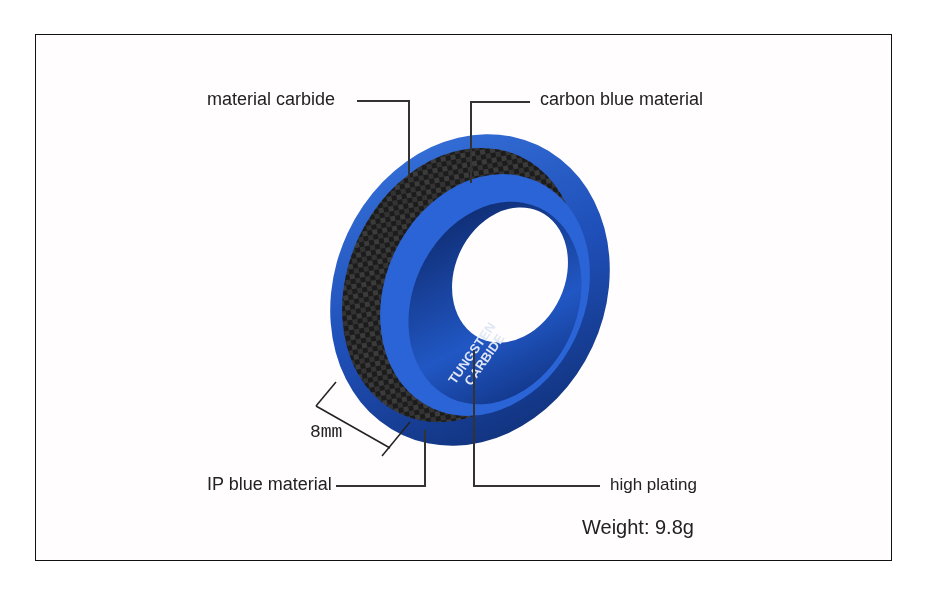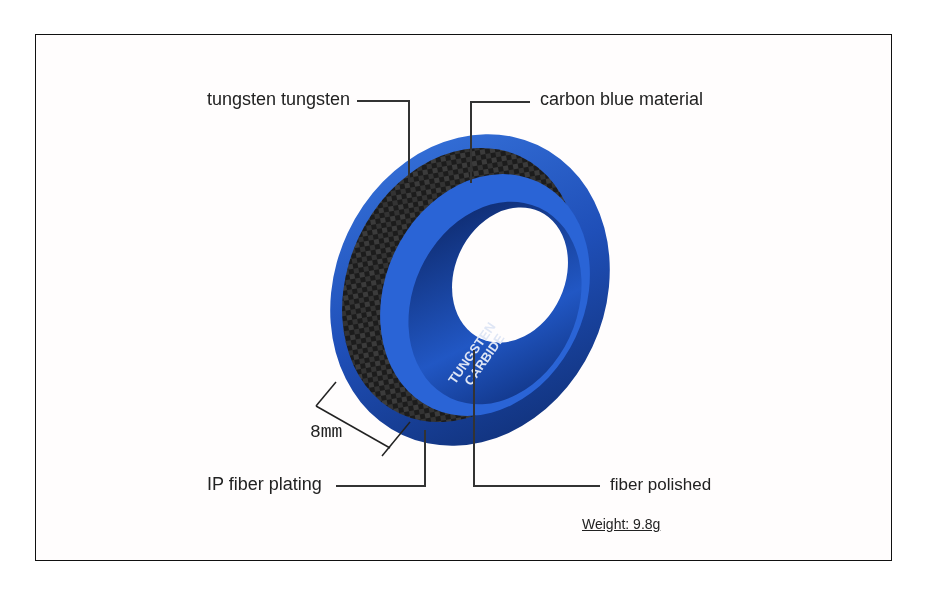--- a/index.html
+++ b/index.html
@@ -1,20 +1,20 @@
 <!DOCTYPE html>
 <html><head>
 <meta charset="utf-8">
 <style>
   html, body { margin:0; padding:0; background:#ffffff; }
   body { width:930px; height:600px; position:relative; overflow:hidden; font-family:"Liberation Sans", sans-serif; color:#1a1a1a; }
   .frame { position:absolute; left:35px; top:34px; width:857px; height:527px; border:1.5px solid #111; background:#fffdfd; box-sizing:border-box; }
   .lbl { position:absolute; font-size:18px; white-space:nowrap; color:#222; }
   .lbl.small { font-size:17px; }
-  .lbl.big { font-size:14px;text-decoration:underline; }
+  .lbl.big { font-size:20px; }
   .ln { position:absolute; background:#333; }
   svg.ring { position:absolute; left:320px; top:115px; }
 </style>
 </head>
 <body>
 
 <div class="frame"></div>
 
 <svg class="ring" width="300" height="350" viewBox="0 0 300 350">
   <defs>
@@ -42,36 +42,36 @@
   <ellipse cx="165" cy="180" rx="100" ry="125" transform="rotate(25 165 180)" fill="#2a64d6"></ellipse>
 
   <ellipse cx="175" cy="188" rx="82" ry="105" transform="rotate(25 175 188)" fill="url(#innerG)"></ellipse>
   <ellipse cx="190" cy="160" rx="55" ry="70" transform="rotate(25 190 160)" fill="#fffdfd"></ellipse>
   <g transform="translate(135 270) rotate(-55)">
     <text x="0" y="0" font-family="Liberation Sans, sans-serif" font-size="13" font-weight="bold" fill="#dfe6f5">TUNGSTEN</text>
     <text x="8" y="14" font-family="Liberation Sans, sans-serif" font-size="13" font-weight="bold" fill="#dfe6f5">CARBIDE</text>
   </g>
 </svg>
 
-<div class="lbl" style="left:207px; top:89px;">tungsten tungsten</div>
+<div class="lbl" style="left:207px; top:89px;">material carbide</div>
 <div class="ln" style="left:357px; top:100px; width:52px; height:1.5px;"></div>
 <div class="ln" style="left:408px; top:100px; width:1.5px; height:82px;"></div>
 
 <div class="lbl" style="left:540px; top:89px;">carbon blue material</div>
 <div class="ln" style="left:470px; top:101px; width:60px; height:1.5px;"></div>
 <div class="ln" style="left:470px; top:101px; width:1.5px; height:82px;"></div>
 
 <svg style="position:absolute; left:300px; top:370px;" width="130" height="90">
   <line x1="16" y1="36" x2="90" y2="78" stroke="#222" stroke-width="1.5"></line>
   <line x1="16" y1="36" x2="36" y2="12" stroke="#222" stroke-width="1.5"></line>
   <line x1="82" y1="86" x2="110" y2="52" stroke="#222" stroke-width="1.5"></line>
 </svg>
 <div class="lbl" style="left:310px; top:422px;font-family:Liberation Mono, monospace;">8mm</div>
 
-<div class="lbl" style="left:207px; top:474px;">IP fiber plating</div>
+<div class="lbl" style="left:207px; top:474px;">IP blue material</div>
 <div class="ln" style="left:336px; top:485px; width:90px; height:1.5px;"></div>
 <div class="ln" style="left:424px; top:430px; width:1.5px; height:56px;"></div>
 
-<div class="lbl small" style="left:610px; top:475px;">fiber polished</div>
+<div class="lbl small" style="left:610px; top:475px;">high plating</div>
 <div class="ln" style="left:473px; top:485px; width:127px; height:1.5px;"></div>
 <div class="ln" style="left:473px; top:350px; width:1.5px; height:136px;"></div>
 
 <div class="lbl big" style="left:582px; top:516px;">Weight: 9.8g</div>
 
 </body></html>

